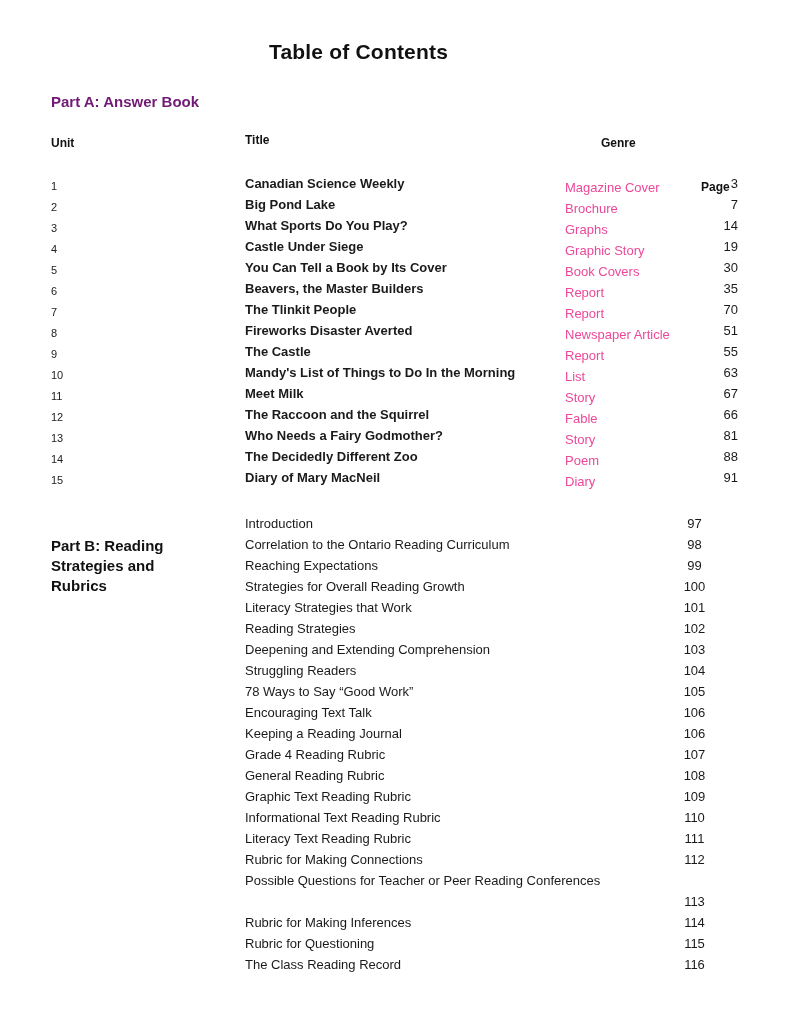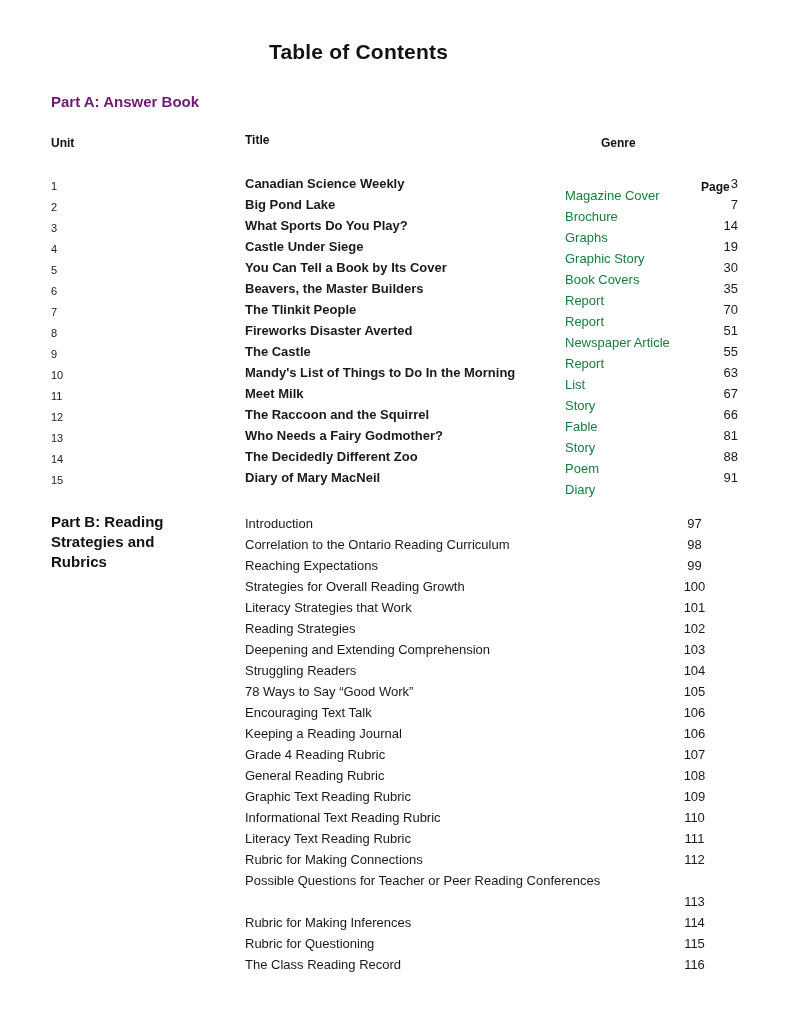--- a/index.html
+++ b/index.html
@@ -82,39 +82,39 @@
     left: 194px;
     top: 0px;
     font-size: 13px;
     color: #1a1a1a;
     white-space: nowrap;
     font-weight: bold;
   }
   .row-a .c-genre {
     position: absolute;
     left: 514px;
-    top: 12px;
-    font-size: 13px;
-    color: #15803d;
+    top: 4px;
+    font-size: 13px;
+    color: #ec4899;
     white-space: nowrap;
   }
   .row-a .c-page {
     position: absolute;
     left: 600px;
     width: 87px;
     top: 0px;
     font-size: 13px;
     color: #1a1a1a;
     text-align: right;
   }
 
   
   .part-b-heading {
     position: absolute;
-    top: 512px;
+    top: 536px;
     left: 51px;
     width: 160px;
     font-size: 15px;
     font-weight: bold;
     line-height: 20px;
     color: #111111;
   }
 
   .part-b-rows {
     position: absolute;

